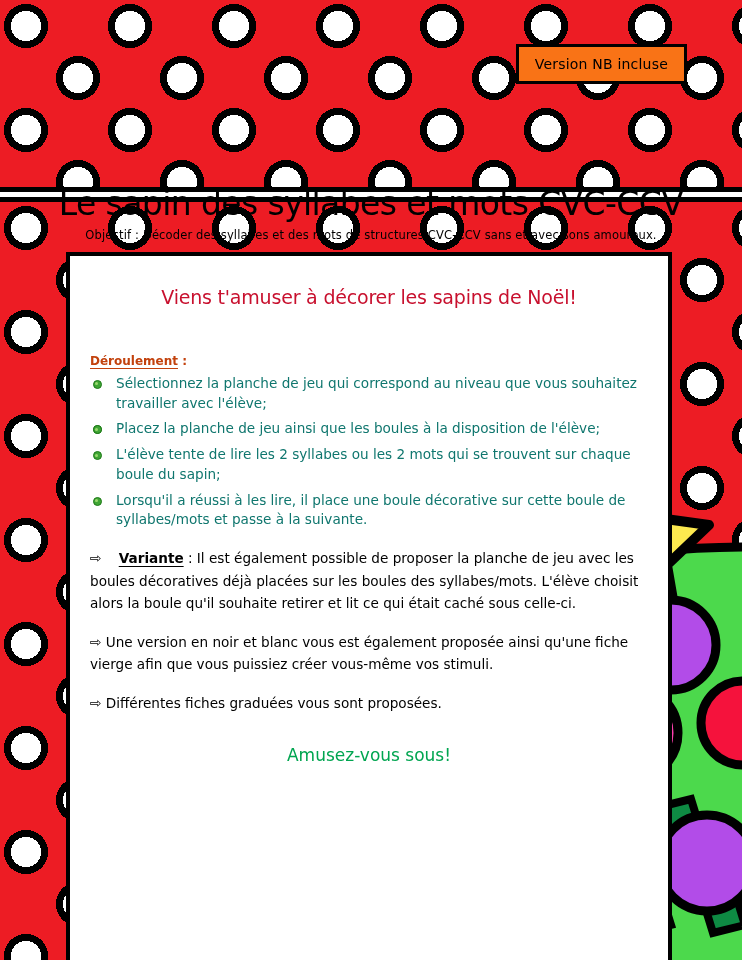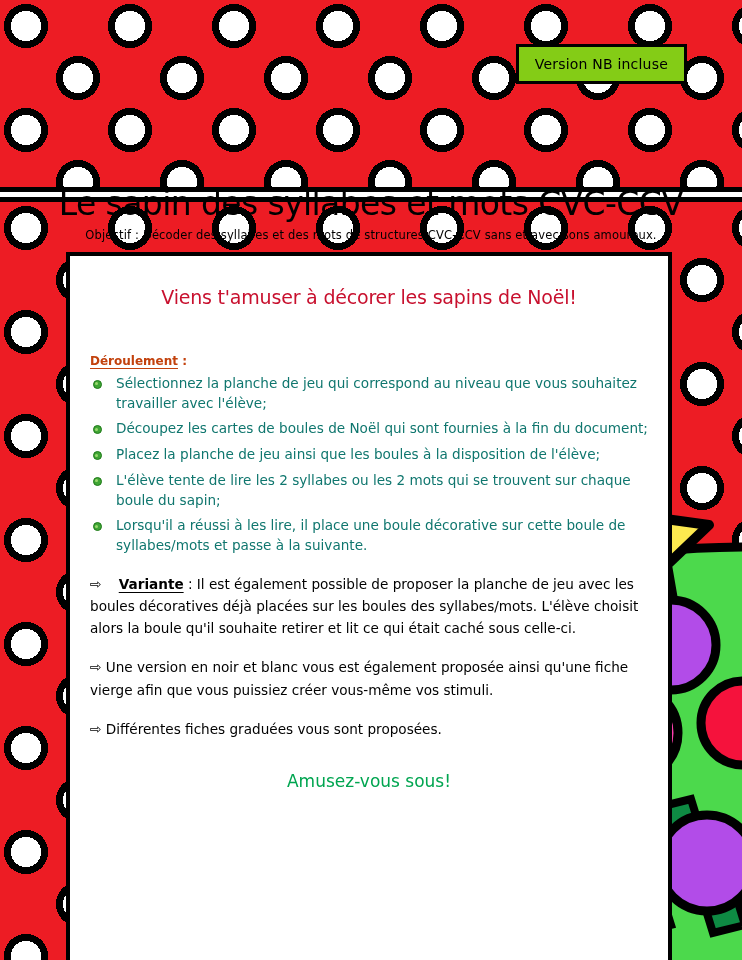--- a/index.html
+++ b/index.html
@@ -73,21 +73,21 @@
     position: absolute;
     left: 0; top: 90px; width: 742px; height: 105px;
     z-index: 30;
   }
 
   
   #version-badge {
     position: absolute;
     right: 55px; top: 44px;
     border: 3px solid #000000;
-    background: #84cc16;
+    background: #f97316;
     padding: 7px 16px 8px 16px;
     z-index: 60;
   }
   #version-badge .lbl {
     font-family: "DejaVu Sans", sans-serif;
     font-size: 14px;
     color: #000000;
     white-space: nowrap;
     letter-spacing: 0.2px;
   }
@@ -302,21 +302,20 @@
 
       <div class="section-head"><span class="u">Déroulement</span><span> :</span></div>
 
       <ul class="steps">
         <li>
           <span class="bullet"></span>
           <span>Sélectionnez la planche de jeu qui correspond au niveau que vous souhaitez travailler avec l'élève;</span>
         </li>
         <li>
           <span class="bullet"></span>
-          <span>Découpez les cartes de boules de Noël qui sont fournies à la fin du document;</span>
         </li>
         <li>
           <span class="bullet"></span>
           <span>Placez la planche de jeu ainsi que les boules à la disposition de l'élève;</span>
         </li>
         <li>
           <span class="bullet"></span>
           <span>L'élève tente de lire les 2 syllabes ou les 2 mots qui se trouvent sur chaque boule du sapin;</span>
         </li>
         <li>

